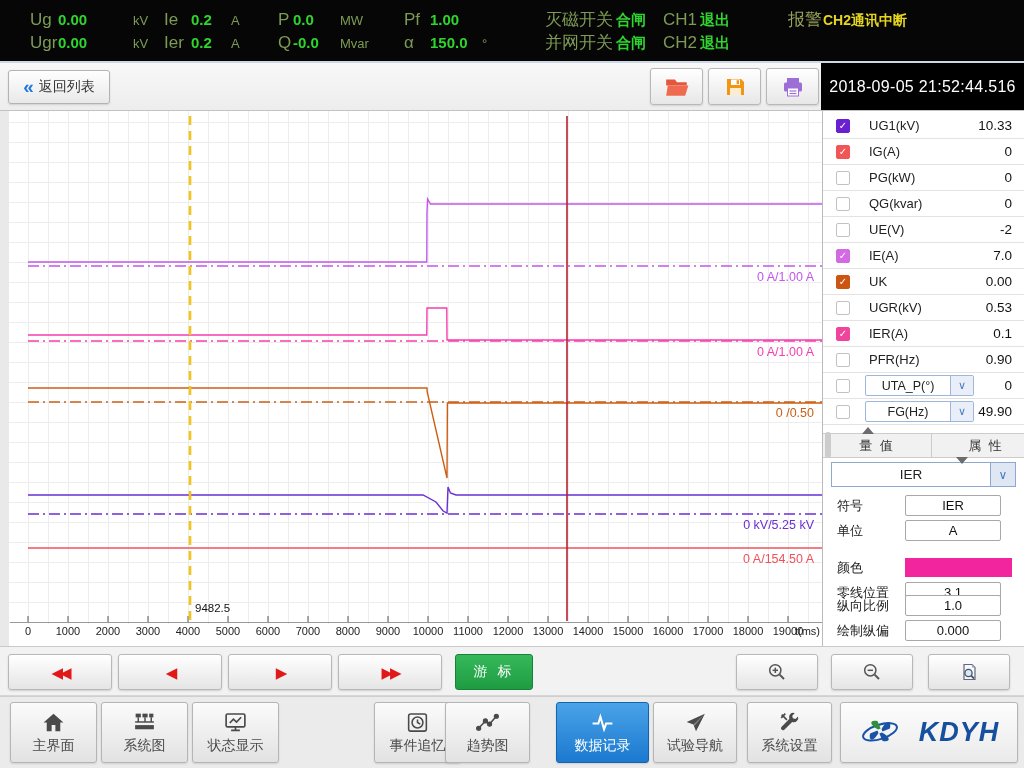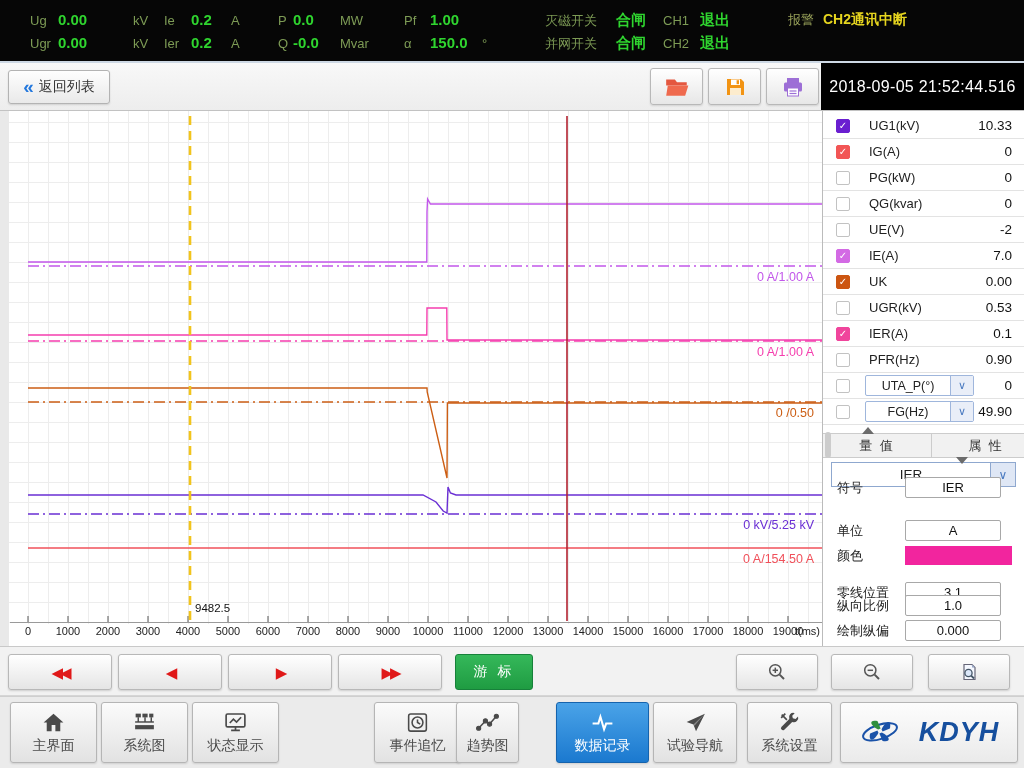--- a/index.html
+++ b/index.html
@@ -4,21 +4,21 @@
 <style>
   *{box-sizing:border-box;margin:0;padding:0}
   html,body{width:1024px;height:768px;overflow:hidden}
   body{font-family:"Liberation Sans",sans-serif;background:#fff}
   .app{position:relative;width:1024px;height:768px;background:#fff}
 
   
   .status{position:absolute;top:0;left:0;width:1024px;height:63px;background:#060606;border-bottom:2px solid #cdd8e4}
   .scol{position:absolute;top:8px}
   .srow{height:23px;line-height:23px;display:flex;white-space:nowrap;align-items:baseline}
-  .slab{color:#7d9b55;font-size:13px}
+  .slab{color:#7d9b55;font-size:17px}
   .sval{color:#2fd52f;font-size:15px;font-weight:bold}
   .sunit{color:#7d9b55;font-size:13px}
   .c1{left:30px}.c2{left:164px}.c3{left:278px}.c4{left:404px}.c5{left:545px}.c6{left:663px}.c7{left:788px}
   .c1 .slab{width:28px}.c1 .sval{width:75px}
   .c2 .slab{width:27px}.c2 .sval{width:40px}
   .c3 .slab{width:15px}.c3 .sval{width:47px}
   .c4 .slab{width:26px}.c4 .sval{width:52px}
   .c5 .slab{width:71px}.c6 .slab{width:37px}
   .c5 .sval,.c6 .sval{font-size:15px}
   .c7 .slab{width:35px;color:#99a25a}
@@ -346,29 +346,29 @@
       <span class="tri-up"></span>
       <div class="tab">量 值</div>
       <div class="tab right">属 性</div>
       <span class="tri-down"></span>
     </div>
     <div class="selector">
       <span class="sel-text">IER</span>
       <span class="sel-btn">∨</span>
     </div>
     <div id="prop-rows">
-        <div class="prop-row" style="top: 366px; text-decoration: underline;">
+        <div class="prop-row" style="top: 384px; text-decoration: underline;">
           <span class="prop-lab">符号</span>
           <div class="pinput">IER</div>
         </div>
         <div class="prop-row" style="top: 409px;">
           <span class="prop-lab">单位</span>
           <div class="pinput">A</div>
         </div>
-        <div class="prop-row" style="top: 434px;">
+        <div class="prop-row" style="top: 446px;">
           <span class="prop-lab">颜色</span>
           <div class="swatch" style="background: rgb(242, 37, 158);"></div>
         </div>
         <div class="prop-row" style="top: 459px; margin-top: 12px;">
           <span class="prop-lab">零线位置</span>
           <div class="pinput">3.1</div>
         </div>
         <div class="prop-row" style="top: 484px;">
           <span class="prop-lab">纵向比例</span>
           <div class="pinput">1.0</div>
@@ -474,21 +474,21 @@
       <button class="app-btn" style="left: 374px; width: 87px;">
         <span class="app-ic">
           <svg viewBox="0 0 24 24" fill="none" stroke="currentColor" stroke-width="1.5">
             <rect x="3.5" y="3.8" width="17" height="16.5" rx="2"></rect>
             <circle cx="12" cy="12" r="5.2"></circle>
             <path d="M12 9.2 V12 L14.6 13.6"></path>
           </svg>
         </span>
         <span class="app-label">事件追忆</span>
       </button>
-      <button class="app-btn" style="left: 456px; width: 63px;">
+      <button class="app-btn" style="left: 445px; width: 85px;">
         <span class="app-ic">
           <svg viewBox="0 0 24 24" fill="currentColor" stroke="currentColor">
             <path d="M3.5 17.5 L10 10.5 L14 13.5 L20.5 6" fill="none" stroke-width="1.5"></path>
             <circle cx="3.5" cy="17.5" r="2"></circle>
             <circle cx="10" cy="10.5" r="2"></circle>
             <circle cx="14" cy="13.5" r="2"></circle>
             <circle cx="20.5" cy="6" r="2"></circle>
           </svg>
         </span>
         <span class="app-label">趋势图</span>

